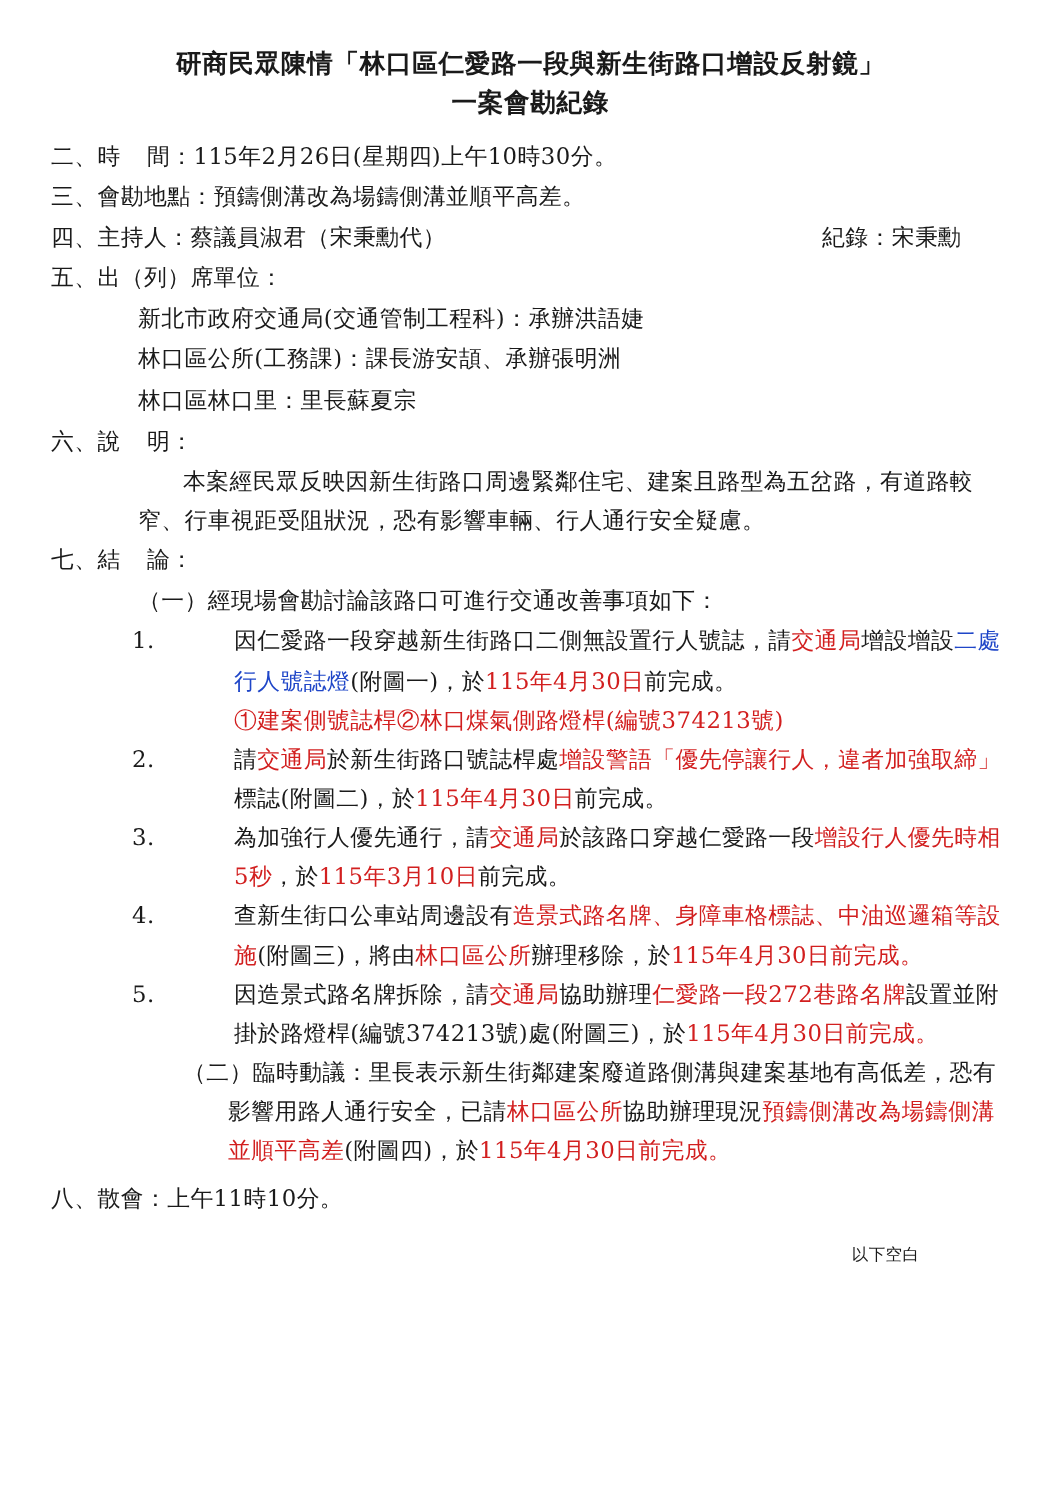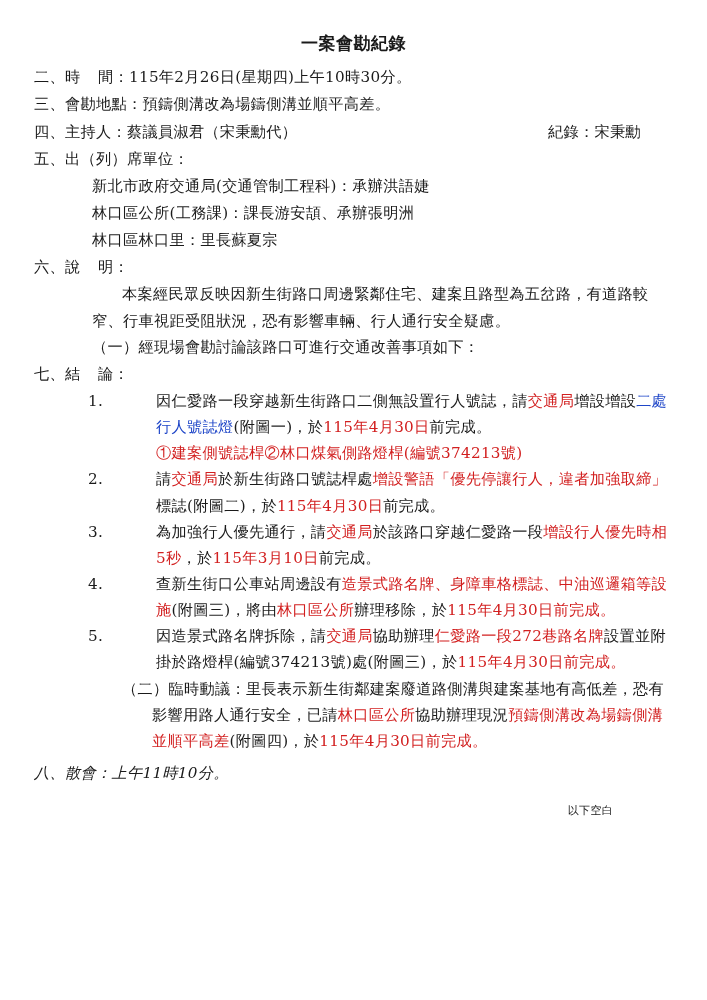--- a/index.html
+++ b/index.html
@@ -89,20 +89,21 @@
   }
   .clear { clear: both; }
   .nowrapfix { white-space: normal; }
 </style>
 </head>
 <body>
 
 <div class="page">
 
   <div class="title-block">
+    <span>研商民眾陳情「林口區仁愛路一段與新生街路口增設反射鏡」</span>
     <span class="title-line2">一案會勘紀錄</span>
   </div>
 
   <div class="body">
 
 
     <div class="row">
       <span class="num-label">二、時</span><span>間：</span><span>115年2月26日(星期四)上午10時30分。</span>
     </div>
 
@@ -127,36 +128,36 @@
     </div>
     <div class="row indent1">
       <span>林口區林口里：里長蘇夏宗</span>
     </div>
 
     <div class="row">
       <span class="num-label">六、說</span><span>明：</span>
     </div>
     <div class="indent-para nowrapfix">本案經民眾反映因新生街路口周邊緊鄰住宅、建案且路型為五岔路，有道路較窄、行車視距受阻狀況，恐有影響車輛、行人通行安全疑慮。</div>
 
-    <div class="row indent-para2" style="padding-left:58px;">（一）經現場會勘討論該路口可進行交通改善事項如下：</div>
-
     <div class="row">
       <span class="num-label">七、結</span><span>論：</span>
     </div>
+
+    <div class="row indent-para2" style="padding-left:58px;">（一）經現場會勘討論該路口可進行交通改善事項如下：</div>
 
     <ol class="ol" id="conclusion-list">
         <li><span class="itemnum">1.</span><span>因仁愛路一段穿越新生街路口二側無設置行人號誌，請</span><span class="red">交通局</span><span>增設增設</span><span class="blue">二處行人號誌燈</span><span>(附圖一)，於</span><span class="red">115年4月30日</span><span>前完成。</span><br><span><span class="red">①</span><span class="red">建案側號誌桿</span><span class="red">②</span><span class="red">林口煤氣側路燈桿(編號374213號)</span></span></li>
         <li><span class="itemnum">2.</span><span>請</span><span class="red">交通局</span><span>於新生街路口號誌桿處</span><span class="red">增設警語「優先停讓行人，違者加強取締」</span><span>標誌(附圖二)，於</span><span class="red">115年4月30日</span><span>前完成。</span></li>
         <li><span class="itemnum">3.</span><span>為加強行人優先通行，請</span><span class="red">交通局</span><span>於該路口穿越仁愛路一段</span><span class="red">增設行人優先時相5秒</span><span>，於</span><span class="red">115年3月10日</span><span>前完成。</span></li>
         <li><span class="itemnum">4.</span><span>查新生街口公車站周邊設有</span><span class="red">造景式路名牌、身障車格標誌、中油巡邏箱等設施</span><span>(附圖三)，將由</span><span class="red">林口區公所</span><span>辦理移除，於</span><span class="red">115年4月30日前完成。</span></li>
         <li><span class="itemnum">5.</span><span>因造景式路名牌拆除，請</span><span class="red">交通局</span><span>協助辦理</span><span class="red">仁愛路一段272巷路名牌</span><span>設置並附掛於路燈桿(編號374213號)處(附圖三)，於</span><span class="red">115年4月30日前完成。</span></li>
       </ol>
 
     <div class="sub-hang" id="conclusion-sub2"><span>（二）臨時動議：里長表示新生街鄰建案廢道路側溝與建案基地有高低差，恐有影響用路人通行安全，已請</span><span class="red">林口區公所</span><span>協助辦理現況</span><span class="red">預鑄側溝改為場鑄側溝並順平高差</span><span>(附圖四)，於</span><span class="red">115年4月30日前完成。</span></div>
 
-    <div class="row" style="margin-top:6px;font-style:italic;">
+    <div class="row" style="margin-top:6px;">
       <span>八、散會：</span><span>上午11時10分。</span>
     </div>
 
     <div class="closing">以下空白</div>
 
   </div>
 </div>
 
 </body></html>

